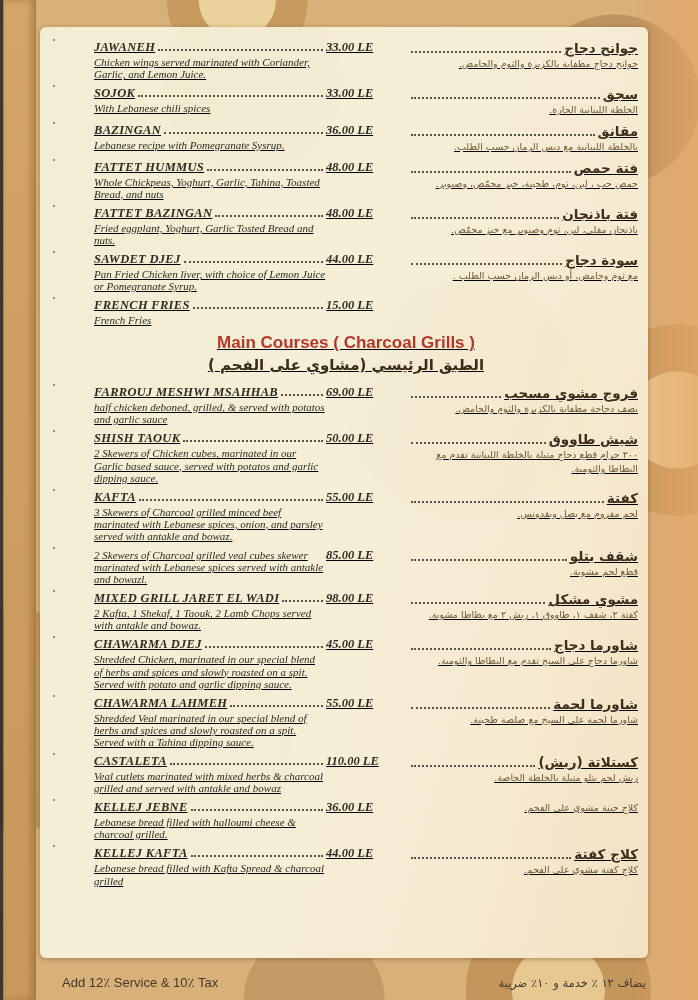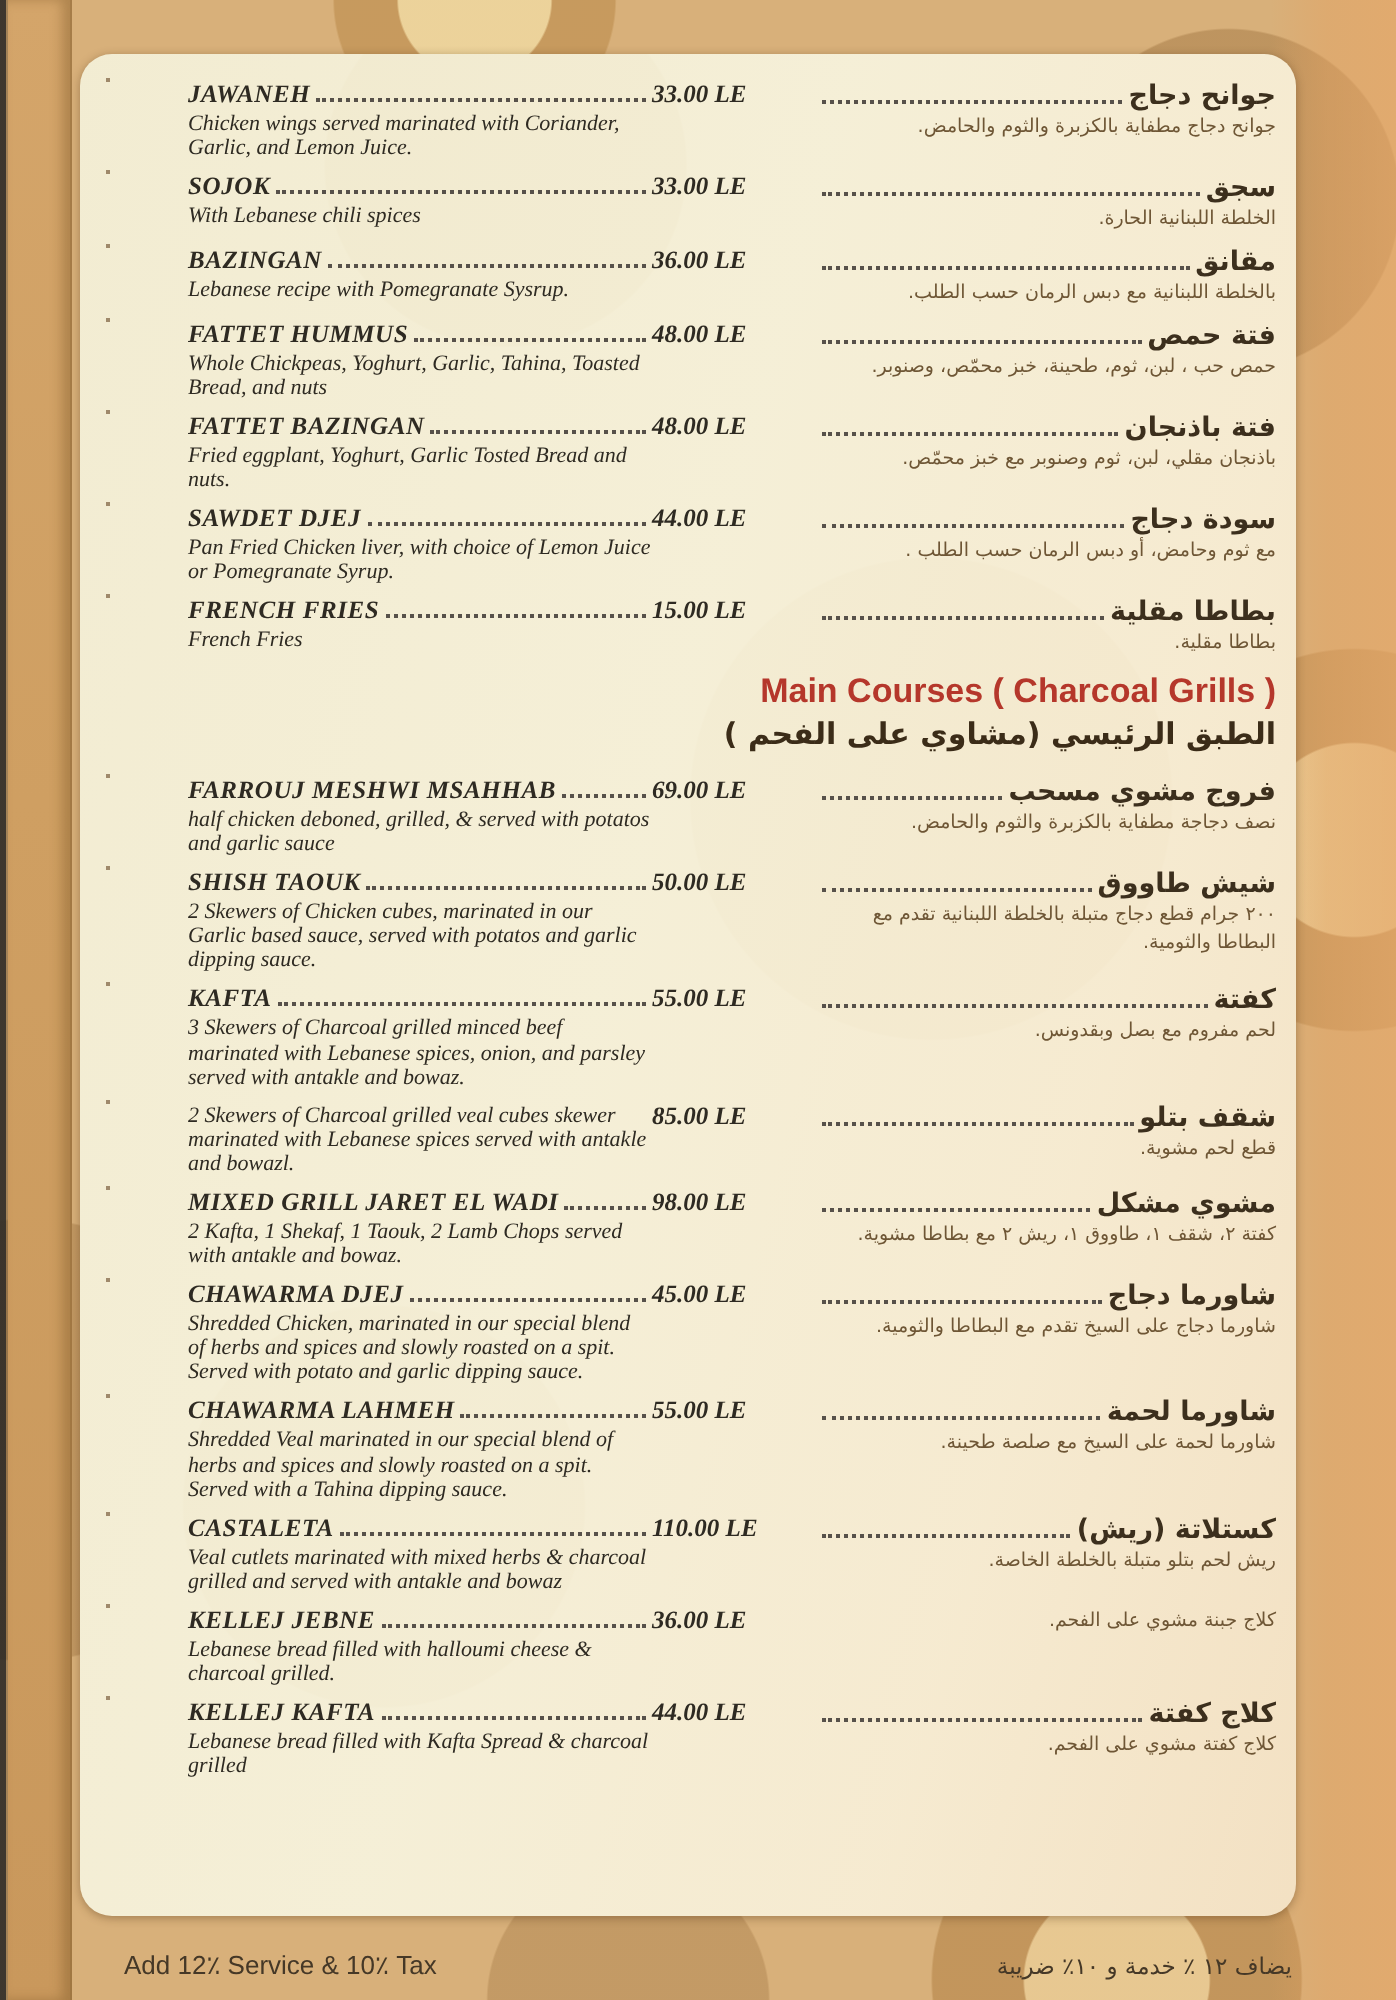--- a/index.html
+++ b/index.html
@@ -18,52 +18,53 @@
       radial-gradient(circle at 45% 100%, rgba(122,77,27,0.22) 0 70px, rgba(0,0,0,0) 71px);
   }
   .binding {
     position: absolute; left: 4px; top: 0; bottom: 0; width: 31px;
     background: linear-gradient(180deg, #d4a56a 0%, #cf9f62 40%, #c9985c 100%);
     border-right: 1px solid rgba(120,85,40,0.5);
     box-shadow: inset -4px 0 6px rgba(110,75,30,0.35);
   }
   .panel {
     position: absolute; left: 40px; right: 50px; top: 27px; bottom: 42px;
-    border-radius: 16px;
+    border-radius: 6px;
     padding: 13px 10px 6px 14px;
     box-sizing: border-box;
     overflow: hidden;
     background-color: #f4eed4;
     background-image:
       linear-gradient(105deg, rgba(242,236,210,0.9) 0%, rgba(245,239,215,0.9) 45%, rgba(246,234,208,0.9) 75%, rgba(243,224,194,0.95) 100%),
       radial-gradient(circle at 35% 6%, rgba(197,166,100,0.35) 0 90px, rgba(0,0,0,0) 91px),
       radial-gradient(circle at 70% 40%, rgba(197,166,100,0.3) 0 120px, rgba(0,0,0,0) 121px),
       radial-gradient(circle at 25% 78%, rgba(197,166,100,0.3) 0 100px, rgba(0,0,0,0) 101px);
     box-shadow: 0 1px 5px rgba(80,50,20,0.4);
+    text-decoration: underline;
   }
   .row { display: grid; grid-template-columns: 40px 232px 82px 1fr; margin-bottom: 6px; }
   .seal {
     width: 22px; height: 22px; border-radius: 50%; margin-top: 0;
     background: radial-gradient(circle at 42% 38%, #a9cfe2 0 18%, #6aa4c8 32%, #41789f 46%, #8a5c2a 53%, #6b441c 68%, #a06e34 80%, #7a4e20 100%);
     box-shadow: 0 0 0 1px rgba(90,55,20,0.55);
     outline: 1px dotted rgba(70,42,14,0.55); outline-offset: 1px;
   }
   .en-name-line { display: flex; align-items: baseline; height: 15px; }
   .en-name {
     font-style: italic; font-weight: 600; font-size: 12.5px; letter-spacing: 0.3px;
     color: #2e2a22; white-space: nowrap;
   }
   .leader { flex: 1 1 8px; min-width: 8px; border-bottom: 2px dotted #57514a; margin: 0 3px 3px 3px; height: 1px; }
   .en-desc { font-style: italic; font-size: 11px; line-height: 1.1; color: #2e2a22; padding-top: 1px; }
   .price { font-style: italic; font-weight: 600; font-size: 12.5px; color: #2e2a22; padding-top: 0; white-space: nowrap; }
   .ar { direction: rtl; }
   .ar-name-line { display: flex; align-items: baseline; height: 16px; }
   .ar-name { font-family: "DejaVu Sans", sans-serif; font-weight: 700; font-size: 13.5px; color: #3c2f1d; white-space: nowrap; }
   .ar-desc { font-family: "DejaVu Sans", sans-serif; font-size: 9.5px; color: #6e5635; line-height: 1.45; padding-top: 1px; }
-  .section-header { text-align: right; margin: 7px 0 9px 0; }
+  .section-header { text-align: center; margin: 7px 0 9px 0; }
   .sh-en { font-family: "Liberation Sans", sans-serif; font-weight: 700; font-size: 17px; color: #b5372b; line-height: 1.2; }
   .sh-ar { font-family: "DejaVu Sans", sans-serif; font-weight: 700; font-size: 15px; color: #3b2c18; line-height: 1.5; }
   .footer {
     position: absolute; left: 62px; right: 52px; bottom: 10px;
     display: flex; justify-content: space-between; align-items: baseline;
   }
   .footer-en { font-family: "Liberation Sans", sans-serif; font-size: 13px; color: #453827; }
   .footer-ar { font-family: "DejaVu Sans", sans-serif; font-size: 11.5px; color: #453827; direction: rtl; }
 </style>
 </head>
@@ -204,27 +205,20 @@
         <span class="seal"></span>
       </div>
       <div class="en">
         <div class="en-name-line">
           <span class="en-name">FRENCH FRIES</span>
           <span class="leader"></span>
         </div>
         <div class="en-desc">French Fries</div>
       </div>
       <div class="price">15.00 LE</div>
-      <div class="ar">
-        <div class="ar-name-line">
-          <span class="ar-name">بطاطا مقلية</span>
-          <span class="leader"></span>
-        </div>
-        <div class="ar-desc">بطاطا مقلية.</div>
-      </div>
     </div>
 
   <div class="section-header">
     <div class="sh-en">Main Courses  ( Charcoal Grills )</div>
     <div class="sh-ar">الطبق الرئيسي (مشاوي على الفحم )</div>
   </div>
 
     <div class="row">
       <div class="seal-cell">
         <span class="seal"></span>

